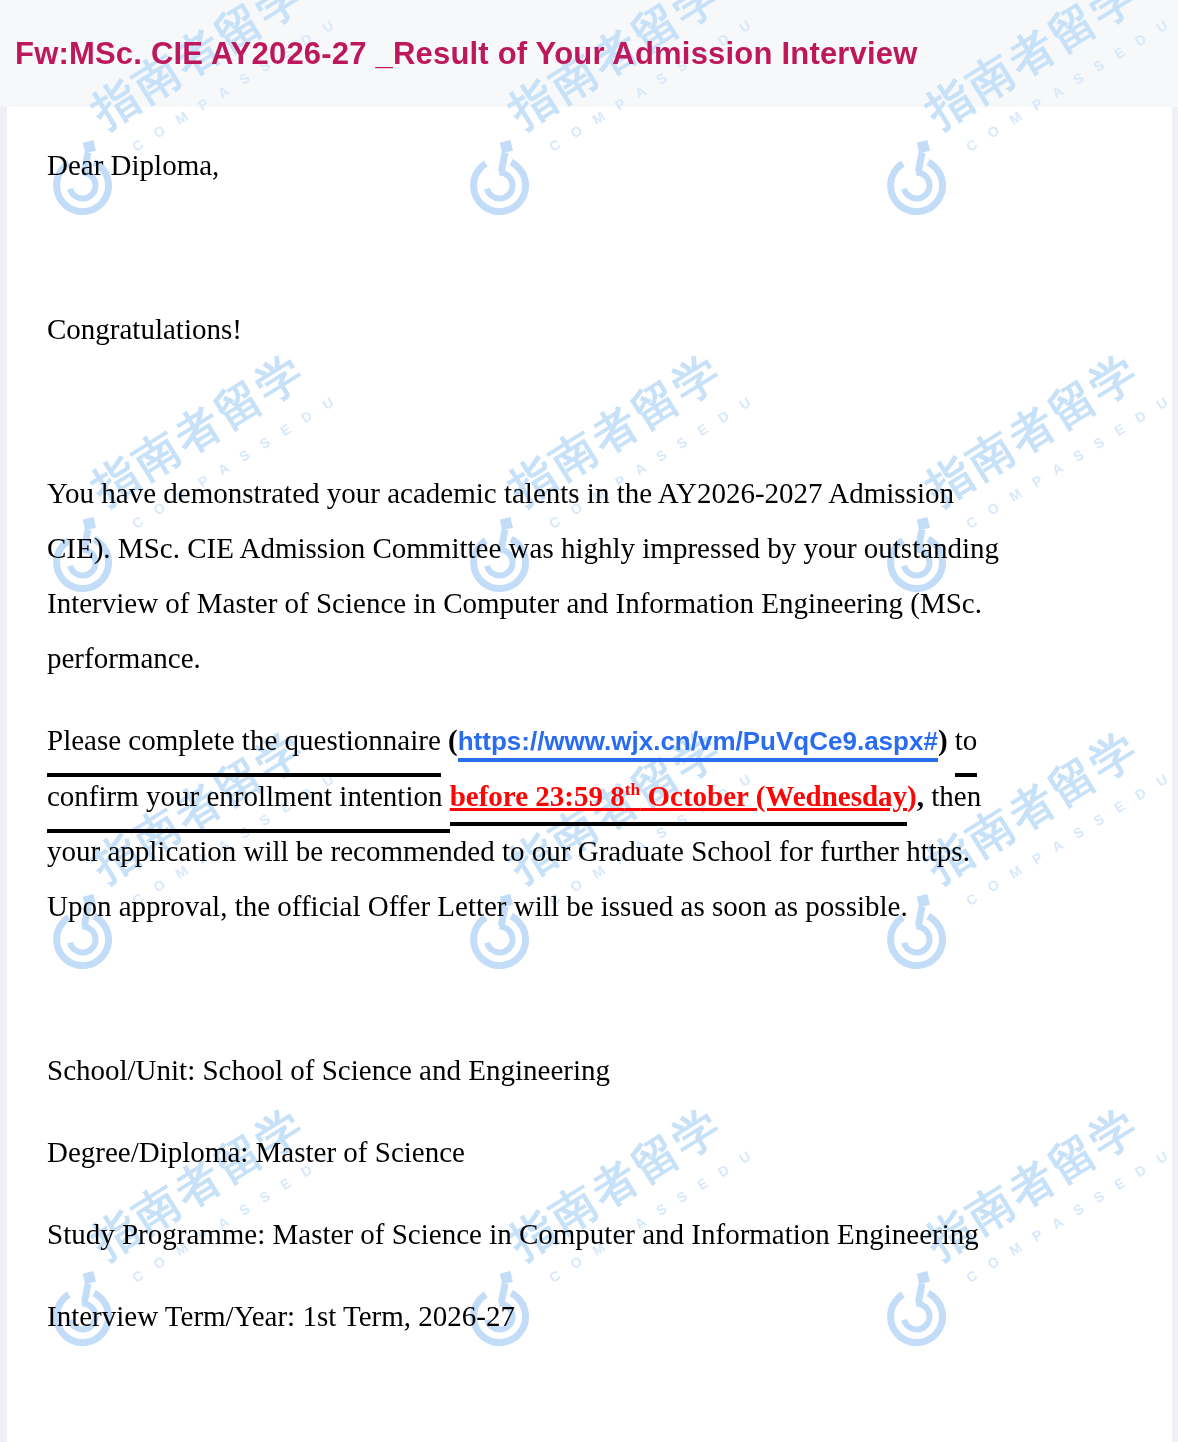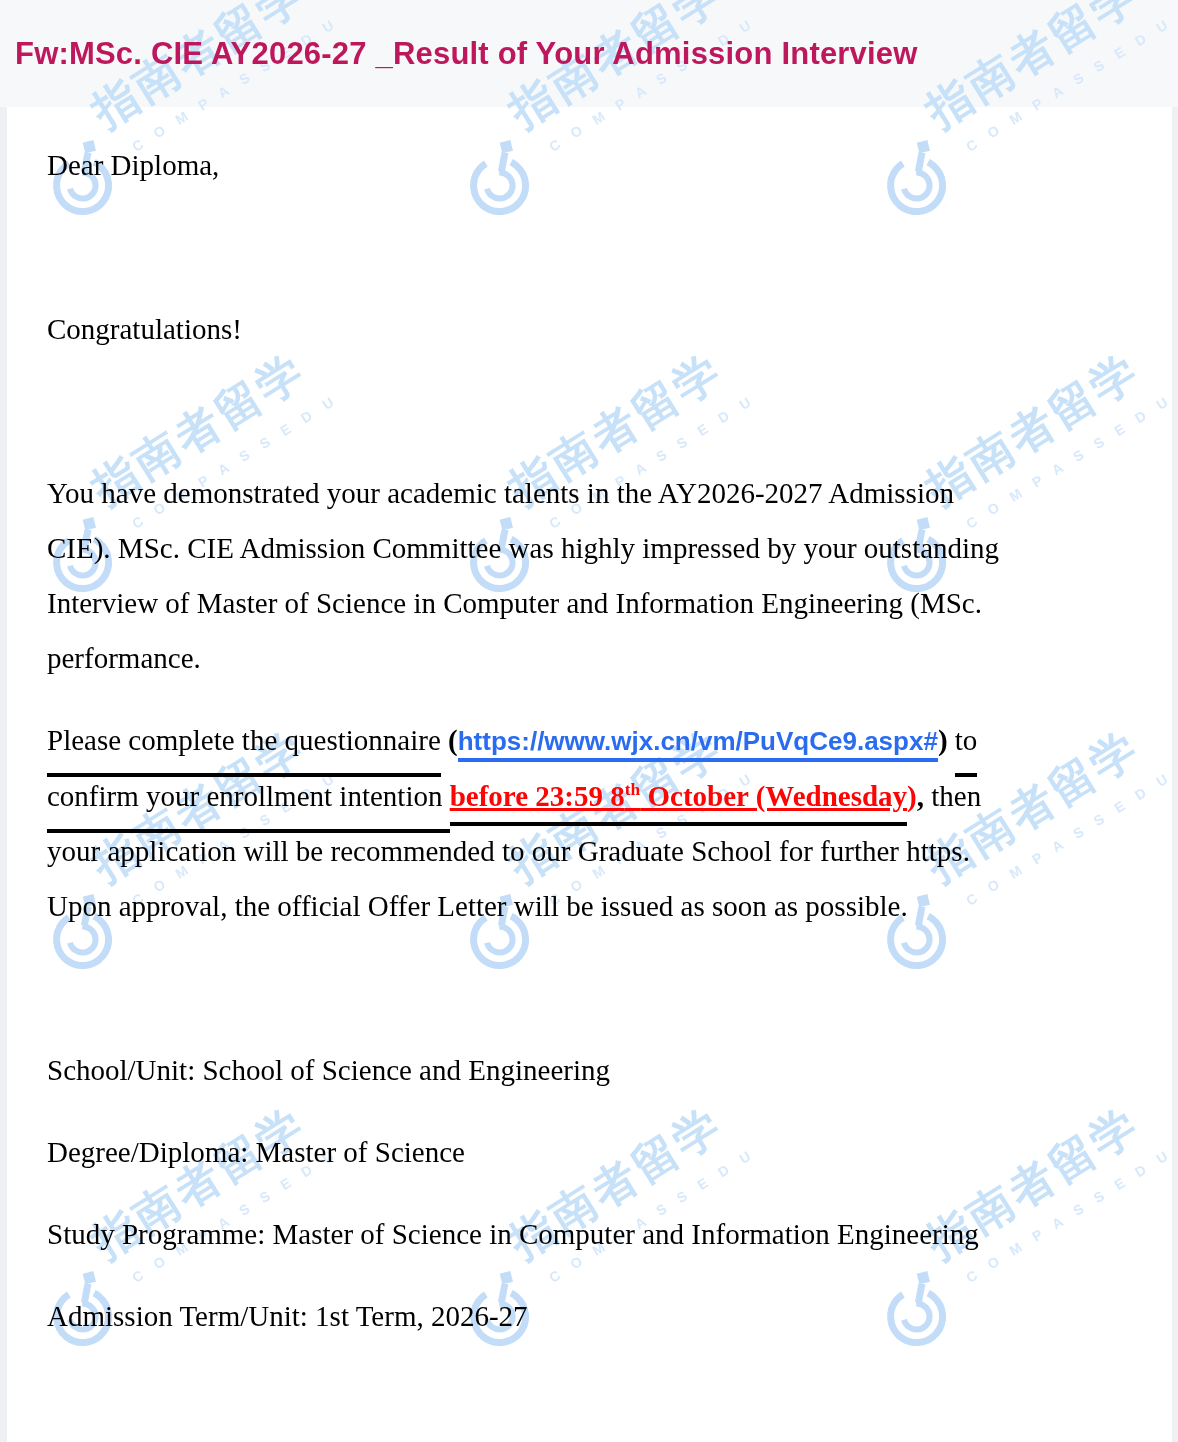--- a/index.html
+++ b/index.html
@@ -225,15 +225,15 @@
         <div class="line"><span class="run-bu">Please complete the questionnaire</span><span class="run-b"> (</span><a href="#" class="run-link">https://www.wjx.cn/vm/PuVqCe9.aspx#</a><span class="run-b">) </span><span class="run-bu">to</span></div>
         <div class="line"><span class="run-bu">confirm your enrollment intention </span><span class="run-redwrap"><span class="run-plain">before 23:59 8</span><sup class="run-sup">th</sup><span class="run-plain"> October (Wednesday</span></span><span class="run-red-plain">)</span><span class="run-b">,</span><span class="run-r"> then</span></div>
         <div class="line"><span class="run-r">your application will be recommended to our Graduate School for further https.</span></div>
         <div class="line"><span class="run-r">Upon approval, the official Offer Letter will be issued as soon as possible.</span></div>
       </div>
     <div class="spacer"></div>
 
     <p class="para"><b class="field-label">School/Unit:</b> <span class="field-value">School of Science and Engineering</span></p>
     <p class="para"><b class="field-label">Degree/Diploma:</b> <span class="field-value">Master of Science</span></p>
     <p class="para"><b class="field-label">Study Programme:</b> <span class="field-value">Master of Science in Computer and Information Engineering</span></p>
-    <p class="para"><b class="field-label">Admission Term/Unit:</b> <span class="field-value">1st Term, 2026-27</span></p>
+    <p class="para"><b class="field-label">Interview Term/Year:</b> <span class="field-value">1st Term, 2026-27</span></p>
   </div>
 </div>
 
 </body></html>

